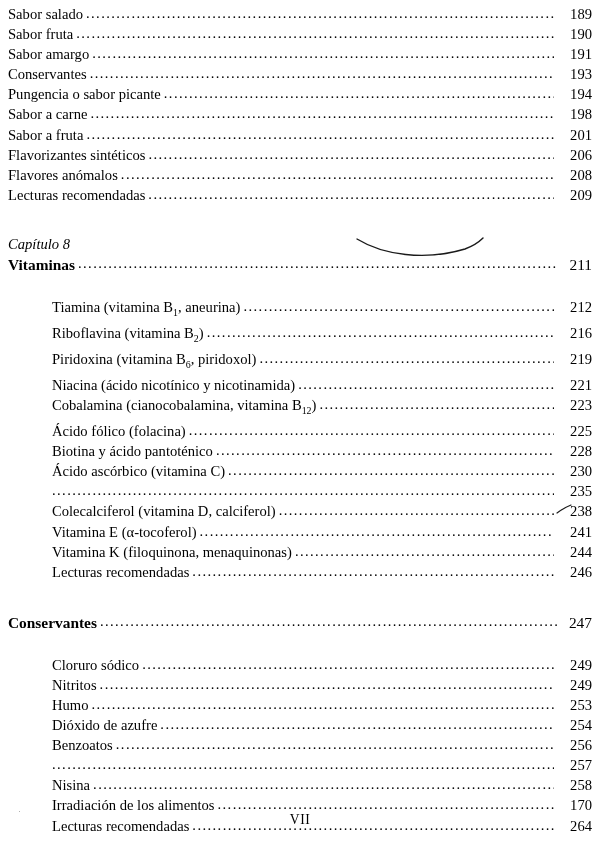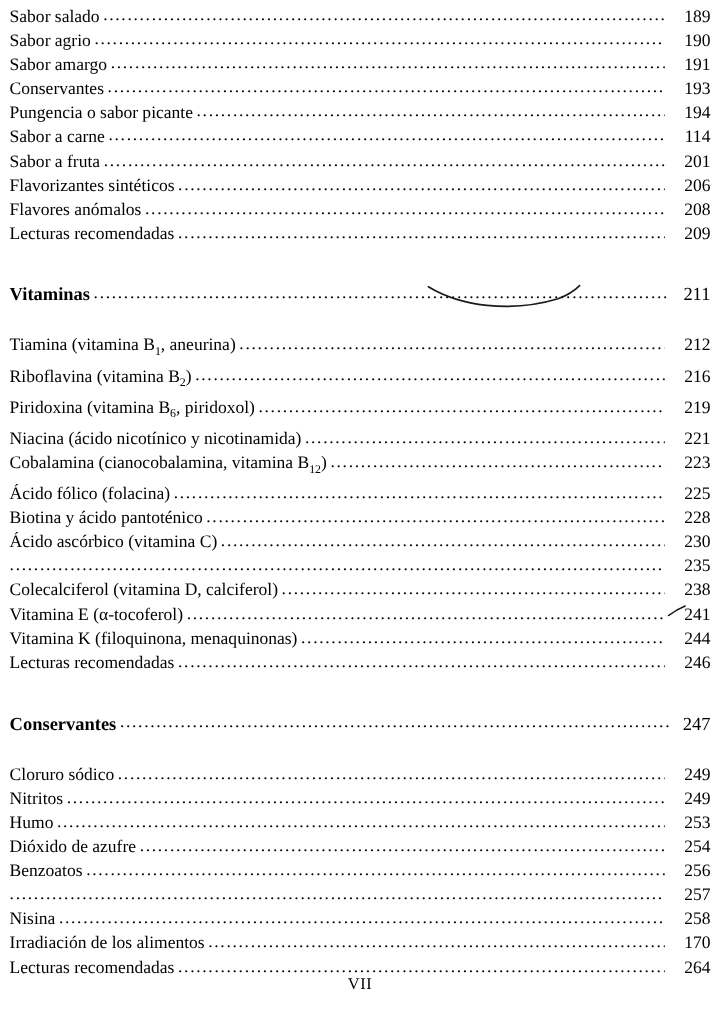--- a/index.html
+++ b/index.html
@@ -85,21 +85,21 @@
     font-weight: normal;
     position: relative;
     top: -1px;
   }
   .chapter-title-row .page-num {
     flex: 0 0 auto;
     width: 34px;
     text-align: right;
     font-weight: normal;
   }
-  .after-chapter { margin-top: 22px; }
+  .after-chapter { margin-top: 22px; margin-left: 44px; }
 
   sub {
     font-size: 0.68em;
     vertical-align: sub;
   }
 
   .folio {
     position: absolute;
     left: 0;
     right: 0;
@@ -140,21 +140,21 @@
 
   <div class="toc">
     <div id="toc-body">
         <div>
           <div class="entry">
             <span class="label">Sabor salado</span>
             <span class="dots">................................................................................................................................................................................................................................................................................................................................................................................................................</span>
             <span class="page-num">189</span>
           </div>
           <div class="entry">
-            <span class="label">Sabor agrio</span>
+            <span class="label">Sabor fruta</span>
             <span class="dots">................................................................................................................................................................................................................................................................................................................................................................................................................</span>
             <span class="page-num">190</span>
           </div>
           <div class="entry">
             <span class="label">Sabor amargo</span>
             <span class="dots">................................................................................................................................................................................................................................................................................................................................................................................................................</span>
             <span class="page-num">191</span>
           </div>
           <div class="entry">
             <span class="label">Conservantes</span>
@@ -162,21 +162,21 @@
             <span class="page-num">193</span>
           </div>
           <div class="entry">
             <span class="label">Pungencia o sabor picante</span>
             <span class="dots">................................................................................................................................................................................................................................................................................................................................................................................................................</span>
             <span class="page-num">194</span>
           </div>
           <div class="entry">
             <span class="label">Sabor a carne</span>
             <span class="dots">................................................................................................................................................................................................................................................................................................................................................................................................................</span>
-            <span class="page-num">114</span>
+            <span class="page-num">198</span>
           </div>
           <div class="entry">
             <span class="label">Sabor a fruta</span>
             <span class="dots">................................................................................................................................................................................................................................................................................................................................................................................................................</span>
             <span class="page-num">201</span>
           </div>
           <div class="entry">
             <span class="label">Flavorizantes sintéticos</span>
             <span class="dots">................................................................................................................................................................................................................................................................................................................................................................................................................</span>
             <span class="page-num">206</span>
@@ -186,20 +186,21 @@
             <span class="dots">................................................................................................................................................................................................................................................................................................................................................................................................................</span>
             <span class="page-num">208</span>
           </div>
           <div class="entry">
             <span class="label">Lecturas recomendadas</span>
             <span class="dots">................................................................................................................................................................................................................................................................................................................................................................................................................</span>
             <span class="page-num">209</span>
           </div>
         </div>
         <div class="chapter-block">
+          <div class="chapter-label">Capítulo 8</div>
           <div class="chapter-title-row">
             <span class="label">Vitaminas</span>
             <span class="dots">................................................................................................................................................................................................................................................................................................................................................................................................................</span>
             <span class="page-num">211</span>
           </div>
           <div class="after-chapter">
             <div class="entry">
               <span class="label">Tiamina  (vitamina B<sub>1</sub>, aneurina)</span>
               <span class="dots">................................................................................................................................................................................................................................................................................................................................................................................................................</span>
               <span class="page-num">212</span>

